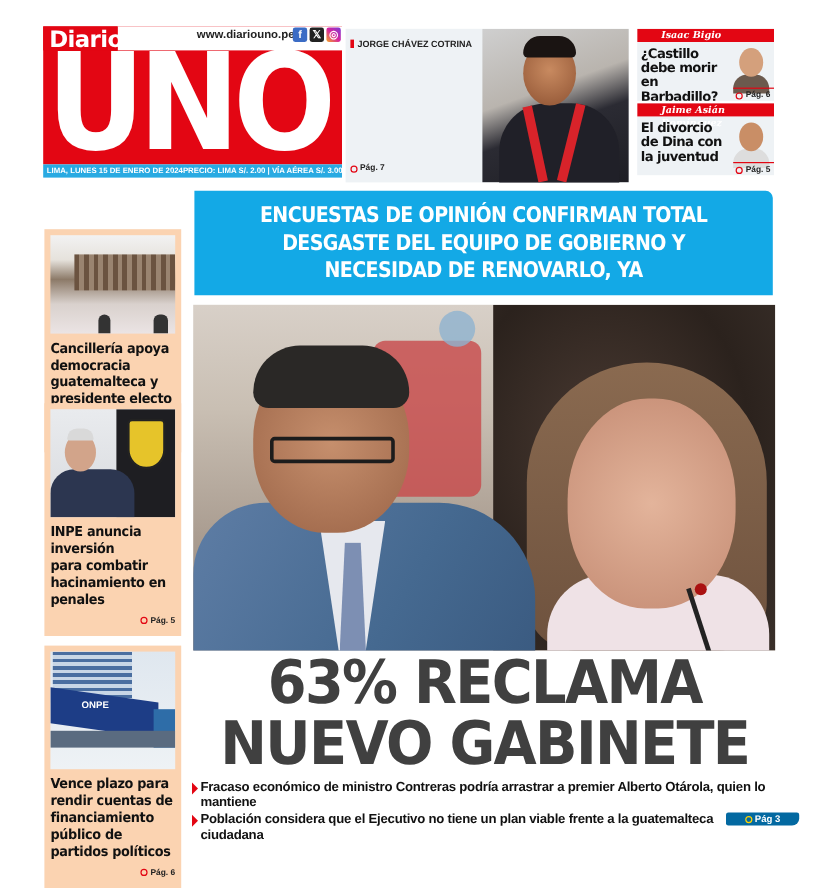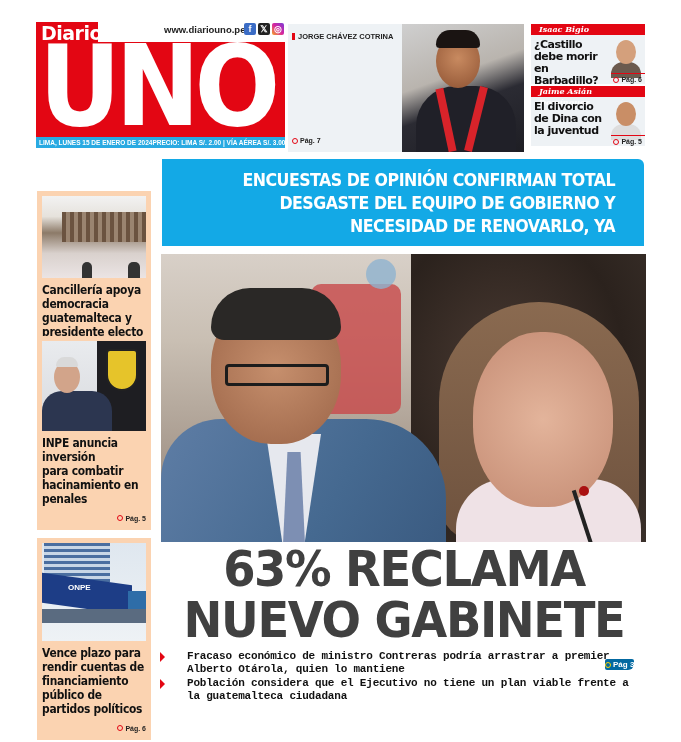--- a/index.html
+++ b/index.html
@@ -32,30 +32,30 @@
   .top-photo .sash2 { position: absolute; left: 70px; top: 62px; width: 8px; height: 66px; background: #d8232a; transform: rotate(14deg); }
   .top-kicker { position: absolute; left: 4px; top: 8px; font-size: 7.5px; font-weight: 700; color: #222; display: flex; align-items: center; gap: 3px; }
   .kick-mark { width: 3px; height: 7px; background: #e30613; display: inline-block; }
   .top-head { position: absolute; left: 4px; top: 22px; width: 120px; font-size: 12.5px; line-height: 14px; font-weight: 900; color: #111; font-family: "DejaVu Sans", sans-serif; letter-spacing: -0.6px; }
   .pag { display: inline-flex; align-items: center; gap: 2px; font-size: 7px; font-weight: 700; color: #222; }
   .pag .dot { width: 6px; height: 6px; border-radius: 50%; border: 1.5px solid #e30613; display: inline-block; }
   .top-pag { position: absolute; left: 4px; top: 113px; }
 
   
   .col-box { left: 531px; width: 114px; height: 60px; background: #eef2f5; overflow: hidden; }
-  .col-name { position: absolute; left: 0; top: 0; width: 114px; height: 11px; background: #e30613; color: #fff; font-size: 8px; font-weight: 700; font-style: italic; padding-left: 8px; line-height: 11px; font-family: "DejaVu Serif", serif; }
+  .col-name { position: absolute; left: 0; top: 0; width: 114px; height: 11px; background: #e30613; color: #fff; font-size: 8px; font-weight: 700; font-style: italic; padding-left: 20px; line-height: 11px; font-family: "DejaVu Serif", serif; }
   .col-head { position: absolute; left: 3px; top: 15px; width: 75px; font-size: 11px; line-height: 12px; font-weight: 700; color: #111; font-family: "DejaVu Sans", sans-serif; letter-spacing: -0.5px; }
   .col-photo { position: absolute; right: 2px; top: 10px; width: 34px; height: 42px; }
   .col-photo .f { position: absolute; left: 7px; top: 6px; width: 20px; height: 24px; border-radius: 50%; background: #d4a07c; }
   .col-photo .b { position: absolute; left: 2px; top: 28px; width: 30px; height: 16px; border-radius: 12px 12px 0 0; background: #6b5a4e; }
   .col-pag { position: absolute; right: 3px; bottom: 1px; }
   .col-pag-line { position: absolute; left: 80px; right: 0; bottom: 10px; height: 1px; background: #e30613; }
 
   
-  .banner { left: 162px; top: 159px; width: 482px; height: 87px; background: #13a9e6; border-radius: 0 6px 0 0; display: flex; align-items: center; justify-content: center; text-align: right; }
+  .banner { left: 162px; top: 159px; width: 482px; height: 87px; background: #13a9e6; border-radius: 0 6px 0 0; display: flex; align-items: center; justify-content: center; text-align: center; }
   .banner-text { color: #fff; font-weight: 900; font-size: 18px; line-height: 23px; font-family: "DejaVu Sans", sans-serif; letter-spacing: -0.6px; transform: scaleX(0.88); }
 
   
   .main-photo { left: 161px; top: 254px; width: 485px; height: 288px; overflow: hidden; background: linear-gradient(180deg, #d8d0c8 0%, #c9bfb3 30%, #8e7e72 100%); }
   .bg-red { position: absolute; left: 150px; top: 30px; width: 90px; height: 130px; background: #c8494a; border-radius: 10px; opacity: 0.8; }
   .bg-blue { position: absolute; left: 205px; top: 5px; width: 30px; height: 30px; border-radius: 50%; background: #8fb3cf; opacity: 0.8; }
   .carve { position: absolute; left: 250px; top: 0; width: 235px; height: 288px; background: radial-gradient(ellipse at 40% 40%, #4a3a32 0%, #2b221d 60%, #3a302a 100%); }
   .man-body { position: absolute; left: 0; top: 165px; width: 285px; height: 140px; border-radius: 60px 80px 0 0; background: linear-gradient(120deg, #5e7da5, #456990 60%, #3a5a80); }
   .man-shirt { position: absolute; left: 105px; top: 180px; width: 55px; height: 110px; background: #e6e8ee; clip-path: polygon(0 0, 100% 0, 70% 100%, 30% 100%); }
   .man-tie { position: absolute; left: 122px; top: 198px; width: 22px; height: 92px; background: #7d8fb3; clip-path: polygon(20% 0, 80% 0, 100% 100%, 0 100%); }
@@ -67,23 +67,23 @@
   .woman-top { position: absolute; left: 295px; top: 225px; width: 185px; height: 70px; border-radius: 50px 50px 0 0; background: #efe2e6; }
   .mic { position: absolute; left: 420px; top: 235px; width: 4px; height: 60px; background: #222; transform: rotate(-18deg); }
   .mic-head { position: absolute; left: 418px; top: 232px; width: 10px; height: 10px; border-radius: 50%; background: #a11; }
 
   
   .headline { left: 160px; top: 544px; width: 488px; text-align: center; font-family: "DejaVu Sans", sans-serif; font-weight: 900; font-size: 50px; line-height: 51px; color: #404040; letter-spacing: -1.5px; }
   .headline div { transform: scaleX(0.93); }
 
   
   .bullets { left: 160px; top: 650px; width: 486px; }
-  .bullet { display: flex; gap: 22px; font-size: 11px; line-height: 13px; font-weight: 700; color: #111; margin-bottom: 1px; letter-spacing: -0.2px; font-family: Liberation Mono, monospace; }
+  .bullet { display: flex; gap: 2px; font-size: 11px; line-height: 13px; font-weight: 700; color: #111; margin-bottom: 1px; letter-spacing: -0.2px; }
   .tri { width: 0; height: 0; border-top: 5px solid transparent; border-bottom: 5px solid transparent; border-left: 5px solid #e30613; margin-top: 2px; flex: none; }
-  .main-pag { left: 605px; top: 659px; background: #0369a1; color: #fff; font-size: 8px; font-weight: 700; padding: 1px 0; border-radius: 2px 2px 6px 2px; display: flex; align-items: center; gap: 2px; }
+  .main-pag { left: 605px; top: 677px; background: #0369a1; color: #fff; font-size: 8px; font-weight: 700; padding: 1px 16px; border-radius: 2px 2px 6px 2px; display: flex; align-items: center; gap: 2px; }
   .main-pag .dot { width: 6px; height: 6px; border-radius: 50%; border: 1.5px solid #ffd400; }
 
   
   .side { left: 37px; width: 114px; background: #fbd3b1; padding: 5px; }
   .side-photo { width: 104px; position: relative; overflow: hidden; }
   .side-head { font-size: 11.5px; line-height: 14px; font-weight: 700; color: #111; margin-top: 5px; letter-spacing: -0.3px; font-family: "DejaVu Sans", sans-serif; transform: scaleX(0.93); transform-origin: left; white-space: nowrap; }
   .side-pag { text-align: right; margin-top: 1px; }
   .p1 { height: 82px; background: linear-gradient(180deg, #f2f2f2 0%, #e6e2dc 25%, #8c7a68 45%, #d9d1cd 70%, #ebe4e4 100%); }
   .p1 .balcony { position: absolute; left: 20px; top: 16px; width: 84px; height: 30px; background: repeating-linear-gradient(90deg, #6b5340 0 4px, #9a8470 4px 8px); }
   .p1 .door1 { position: absolute; left: 40px; top: 66px; width: 10px; height: 16px; background: #333; border-radius: 5px 5px 0 0; }

